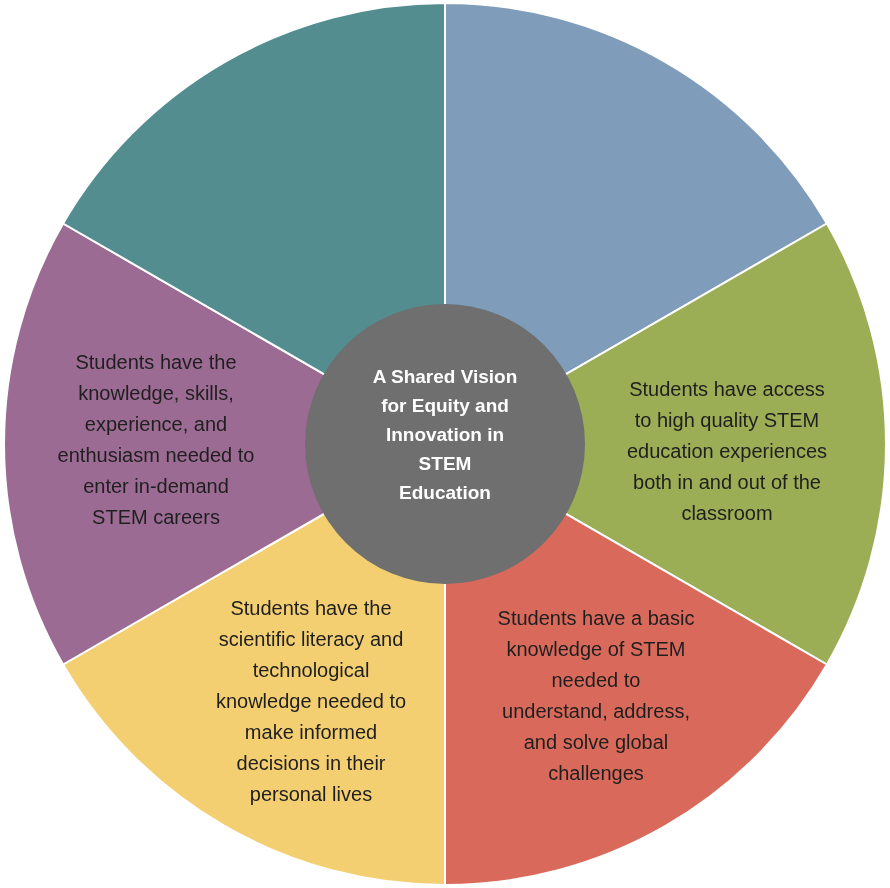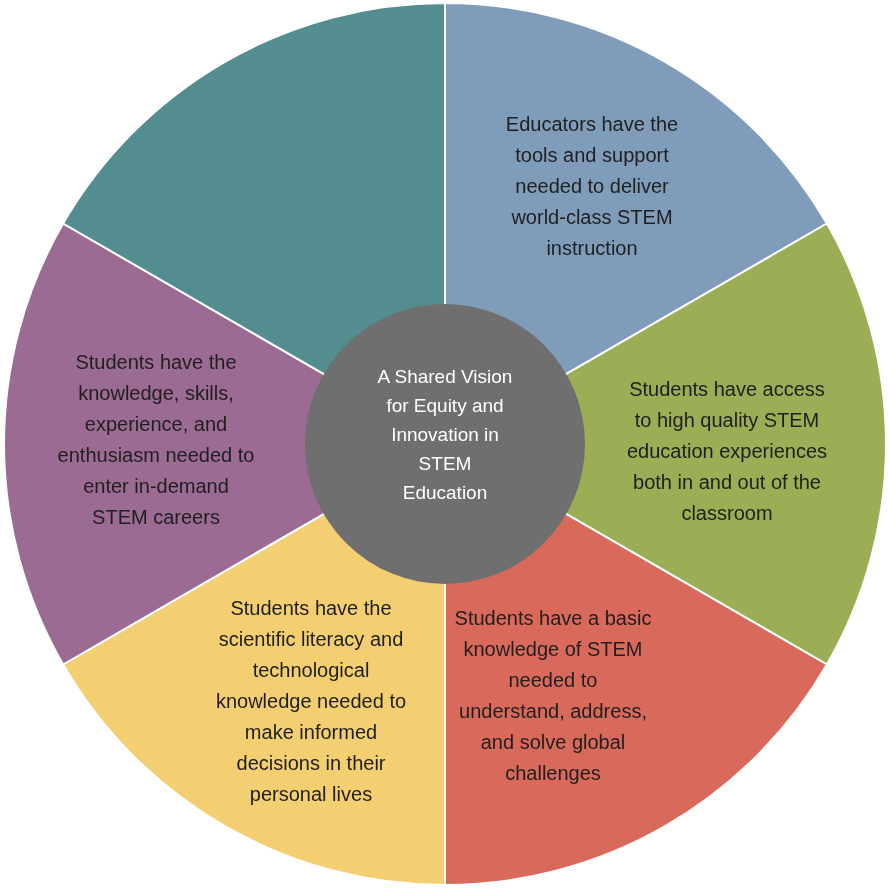--- a/index.html
+++ b/index.html
@@ -39,21 +39,21 @@
     pointer-events: none;
   }
   .center-label {
     position: absolute;
     transform: translate(-50%, -50%);
     width: 250px;
     text-align: center;
     white-space: pre-line;
     font-size: 19px;
     line-height: 29px;
-    font-weight: normal;
+    font-weight: bold;
     color: #ffffff;
     pointer-events: none;
   }
 </style>
 </head>
 <body>
 
 <div class="canvas">
 
   <svg class="wheel-svg" viewBox="0 0 890 888" aria-hidden="true">
@@ -61,33 +61,28 @@
     <path d="M 445 444 L 445 3 A 441 441 0 0 1 826.9 223.5 Z" fill="#7f9dba"></path>
     <path d="M 445 444 L 826.9 223.5 A 441 441 0 0 1 826.9 664.5 Z" fill="#9bad55"></path>
     <path d="M 445 444 L 826.9 664.5 A 441 441 0 0 1 445 885 Z" fill="#d96a5b"></path>
     <path d="M 445 444 L 445 885 A 441 441 0 0 1 63.1 664.5 Z" fill="#f3cf72"></path>
     <path d="M 445 444 L 63.1 664.5 A 441 441 0 0 1 63.1 223.5 Z" fill="#9b6b93"></path>
     <path d="M 445 444 L 63.1 223.5 A 441 441 0 0 1 445 3 Z" fill="#538d90"></path>
 
     <circle cx="445" cy="444" r="140" stroke="none" fill="#6e6f6e"></circle>
   </svg>
 
-  <div class="seg-label" style="left:592px; top:186px;">Educators have the
-tools and support
-needed to deliver
-world-class STEM
-instruction</div>
 
   <div class="seg-label" style="left:727px; top:451px;">Students have access
 to high quality STEM
 education experiences
 both in and out of the
 classroom</div>
 
-  <div class="seg-label" style="left:553px; top:696px;">Students have a basic
+  <div class="seg-label" style="left:596px; top:696px;">Students have a basic
 knowledge of STEM
 needed to
 understand, address,
 and solve global
 challenges</div>
 
   <div class="seg-label" style="left:311px; top:701px;">Students have the
 scientific literacy and
 technological
 knowledge needed to

